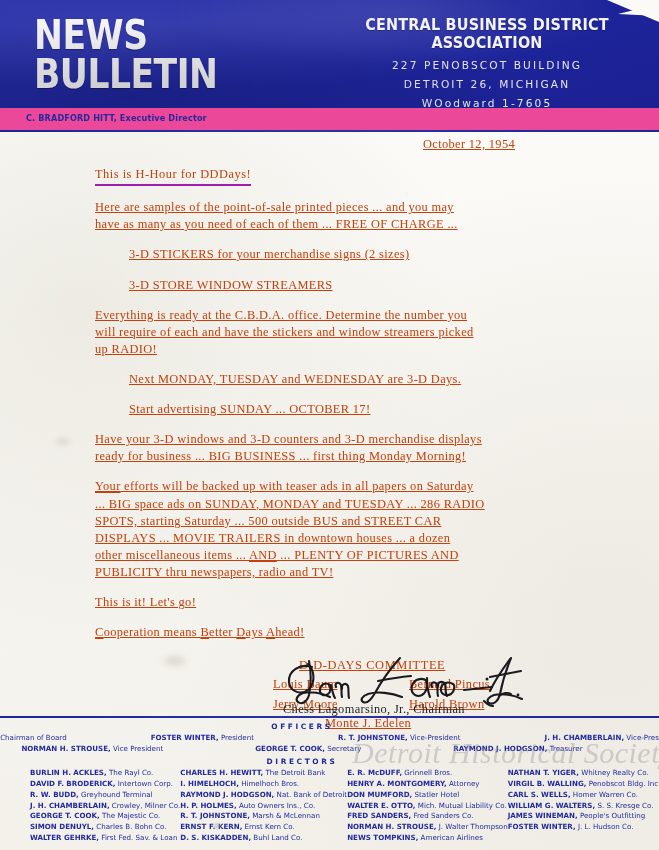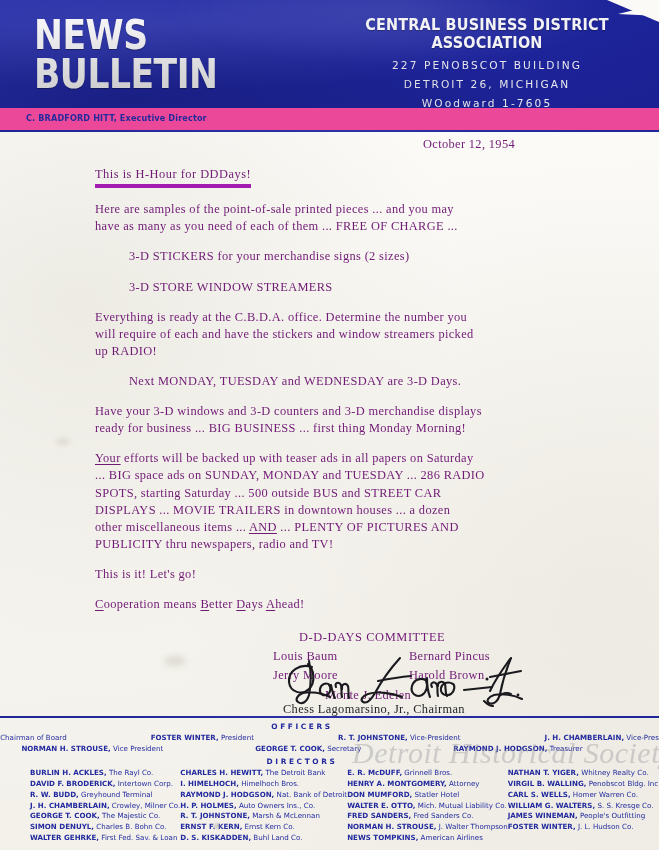--- a/index.html
+++ b/index.html
@@ -110,38 +110,39 @@
     position: absolute;
     left: 0; top: 130px;
     width: 659px; height: 2px;
     background: linear-gradient(90deg, #1e2596 0%, #2b32a6 50%, #1e2596 100%);
   }
   
   #body {
     position: absolute;
     left: 95px; top: 136px;
     width: 478px;
-    color: #701a75;
+    color: #c2410c;
     font-family: "Liberation Serif", serif;
     font-size: 12.4px;
     line-height: 1.38;
     letter-spacing: 0.35px;
+    text-decoration: underline;
   }
   #date {
     text-align: right;
     padding-right: 58px;
     margin-bottom: 13px;
     font-size: 12.4px;
   }
   .para { margin: 0 0 13px 0; }
   .indent { margin-left: 34px; }
   .u { text-decoration: underline; text-underline-offset: 2px; }
   .headline {
     display: inline-block;
-    border-bottom: 4px solid #a21caf;
+    border-bottom: 2px solid #a21caf;
     padding-bottom: 1px;
     letter-spacing: 0.5px;
   }
   
   #committee {
     margin-top: 16px;
     margin-left: 178px;
     width: 260px;
   }
   #committee-title {
@@ -281,20 +282,21 @@
     <div class="para indent">3-D STORE WINDOW STREAMERS</div>
 
     <div class="para">
       <div>Everything is ready at the C.B.D.A. office.   Determine the number you</div>
       <div>will require of each and have the stickers and window streamers picked</div>
       <div>up RADIO!</div>
     </div>
 
     <div class="para indent">Next MONDAY, TUESDAY and WEDNESDAY are 3-D Days.</div>
 
+    <div class="para indent">Start advertising SUNDAY ...  OCTOBER 17!</div>
 
     <div class="para">
       <div>Have your 3-D windows and 3-D counters and 3-D merchandise displays</div>
       <div>ready for business ...  BIG BUSINESS ...  first thing Monday Morning!</div>
     </div>
 
     <div class="para">
       <div><span class="u">Your</span><span> efforts will be backed up with teaser ads in all papers on Saturday</span></div>
       <div>...  BIG space ads on SUNDAY, MONDAY and TUESDAY ...  286 RADIO</div>
       <div>SPOTS, starting Saturday ...   500 outside BUS and STREET  CAR</div>

